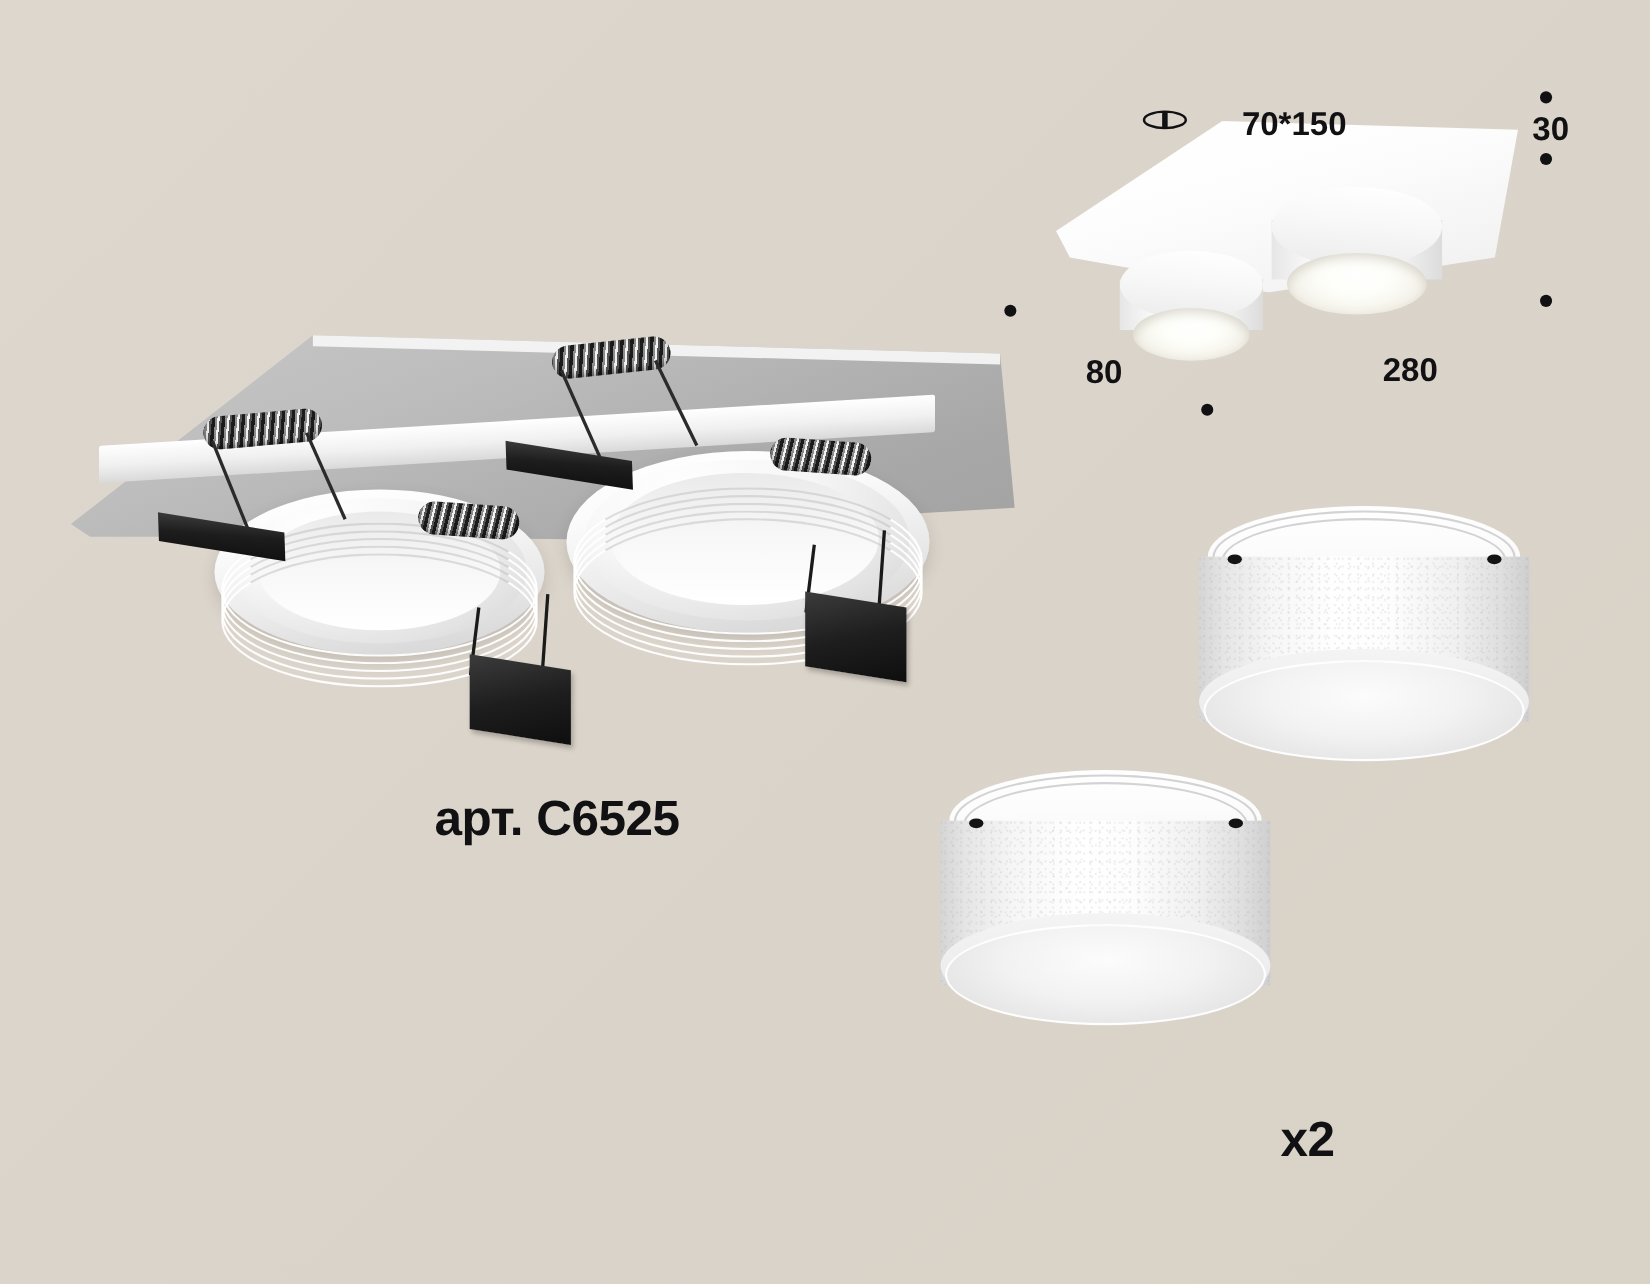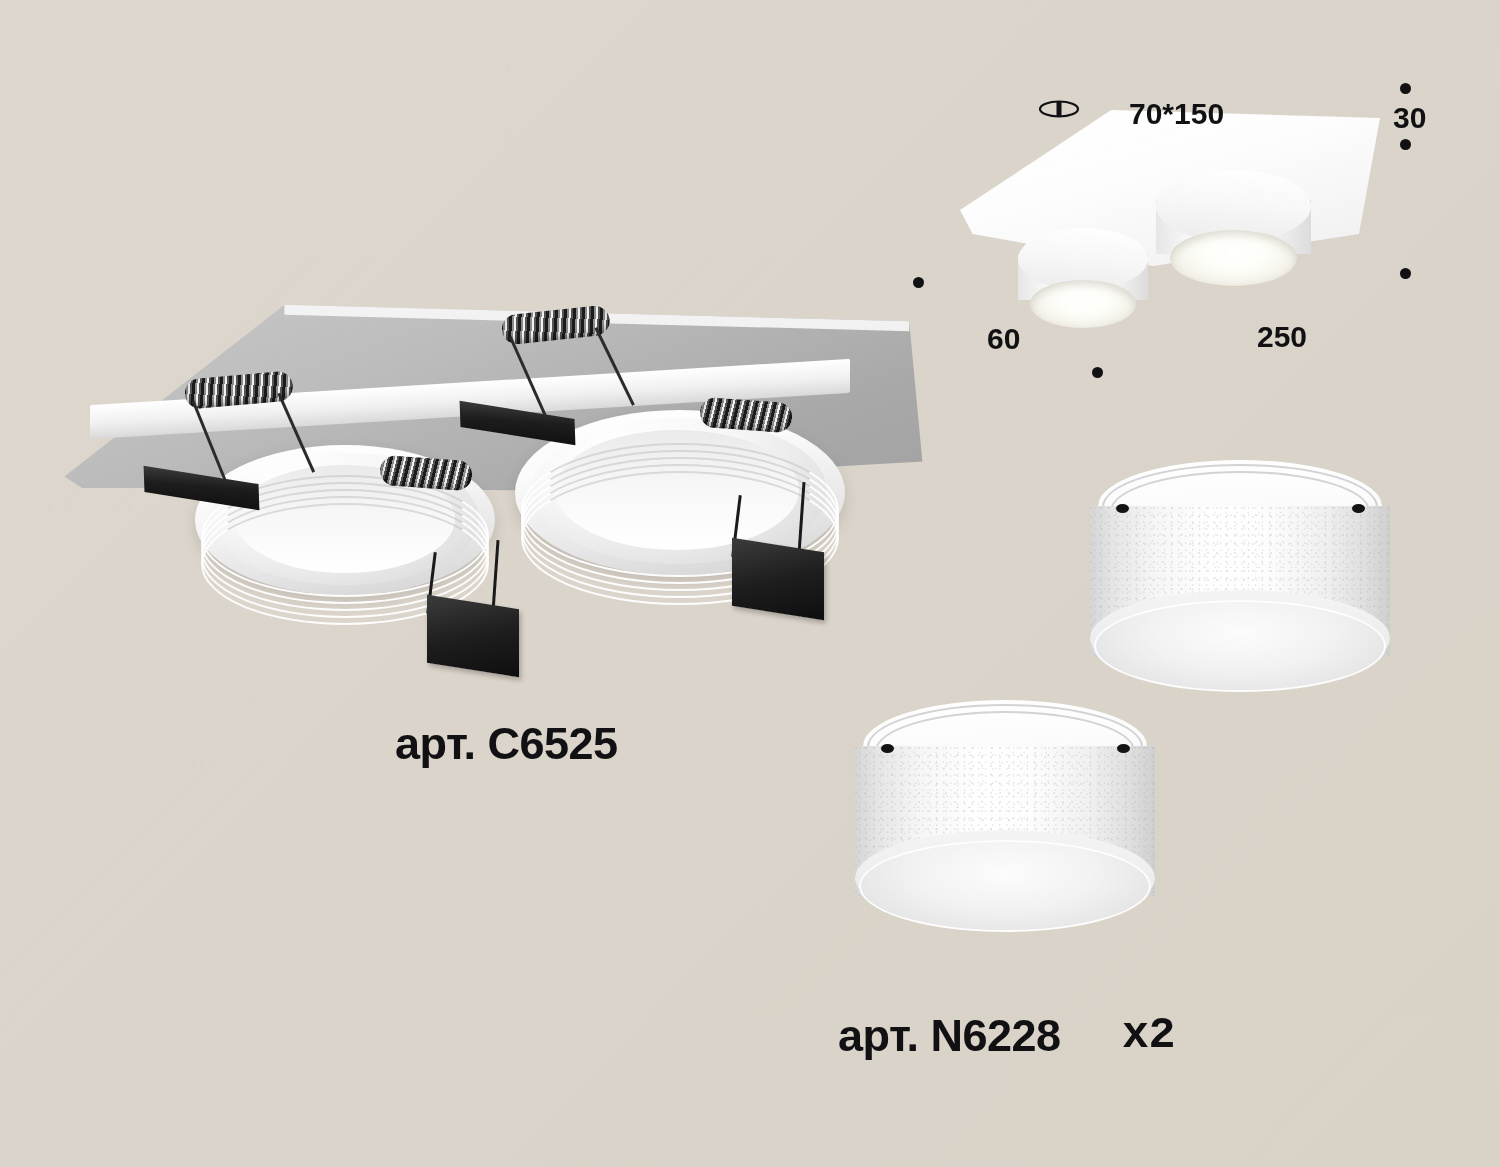--- a/index.html
+++ b/index.html
@@ -371,23 +371,23 @@
   </div>
 
   <svg class="hole-sym" style="left:1038px; top:99px;" viewBox="0 0 42 20">
     <ellipse cx="21" cy="10" rx="19" ry="7.5" fill="none" stroke="#111013" stroke-width="2.2"></ellipse>
     <rect x="18.5" y="2.5" width="5" height="15" fill="#111013"></rect>
   </svg>
   <div class="dim-text" style="left:1129px; top:97px;">70*150</div>
 
   <div class="dim-dot" style="left:913px; top:277px;"></div>
   <div class="dim-dot" style="left:1092px; top:367px;"></div>
-  <div class="dim-text" style="left:987px; top:322px;">60</div>
-
-  <div class="dim-text" style="left:1257px; top:320px;">250</div>
+  <div class="dim-text" style="left:987px; top:322px;">80</div>
+
+  <div class="dim-text" style="left:1257px; top:320px;">280</div>
 
   <div class="dim-dot" style="left:1400px; top:83px;"></div>
   <div class="dim-dot" style="left:1400px; top:139px;"></div>
   <div class="dim-dot" style="left:1400px; top:268px;"></div>
   <div class="dim-text" style="left:1393px; top:101px;">30</div>
 
   <div class="shade" style="left:1080px; top:460px;">
     <div class="top-cap"></div>
     <div class="ring-groove" style="left:22px; top:4px; width:276px; height:86px;"></div>
     <div class="ring-groove" style="left:30px; top:11px; width:260px; height:80px;"></div>
@@ -408,16 +408,15 @@
     <div class="barrel">
       <div class="texture"></div>
     </div>
     <div class="bottom-ell" style="left:10px; top:130px; width:300px; height:96px;
                 background:linear-gradient(180deg,#f4f4f4,#e7e7e7);"></div>
     <div class="diffuser" style="left:14px; top:140px; width:292px; height:92px;"></div>
     <div class="screw" style="left:36px; top:44px;"></div>
     <div class="screw" style="left:272px; top:44px;"></div>
   </div>
 
-  <div class="label-art" style="left:838px; top:1010px;">арт. N6228</div>
-  <div class="label-art" style="left:1122px; top:1010px;font-family:Liberation Mono, monospace;">x2</div>
+  <div class="label-art" style="left:1164px; top:1010px;">x2</div>
 
 </div>
 
 </body></html>

